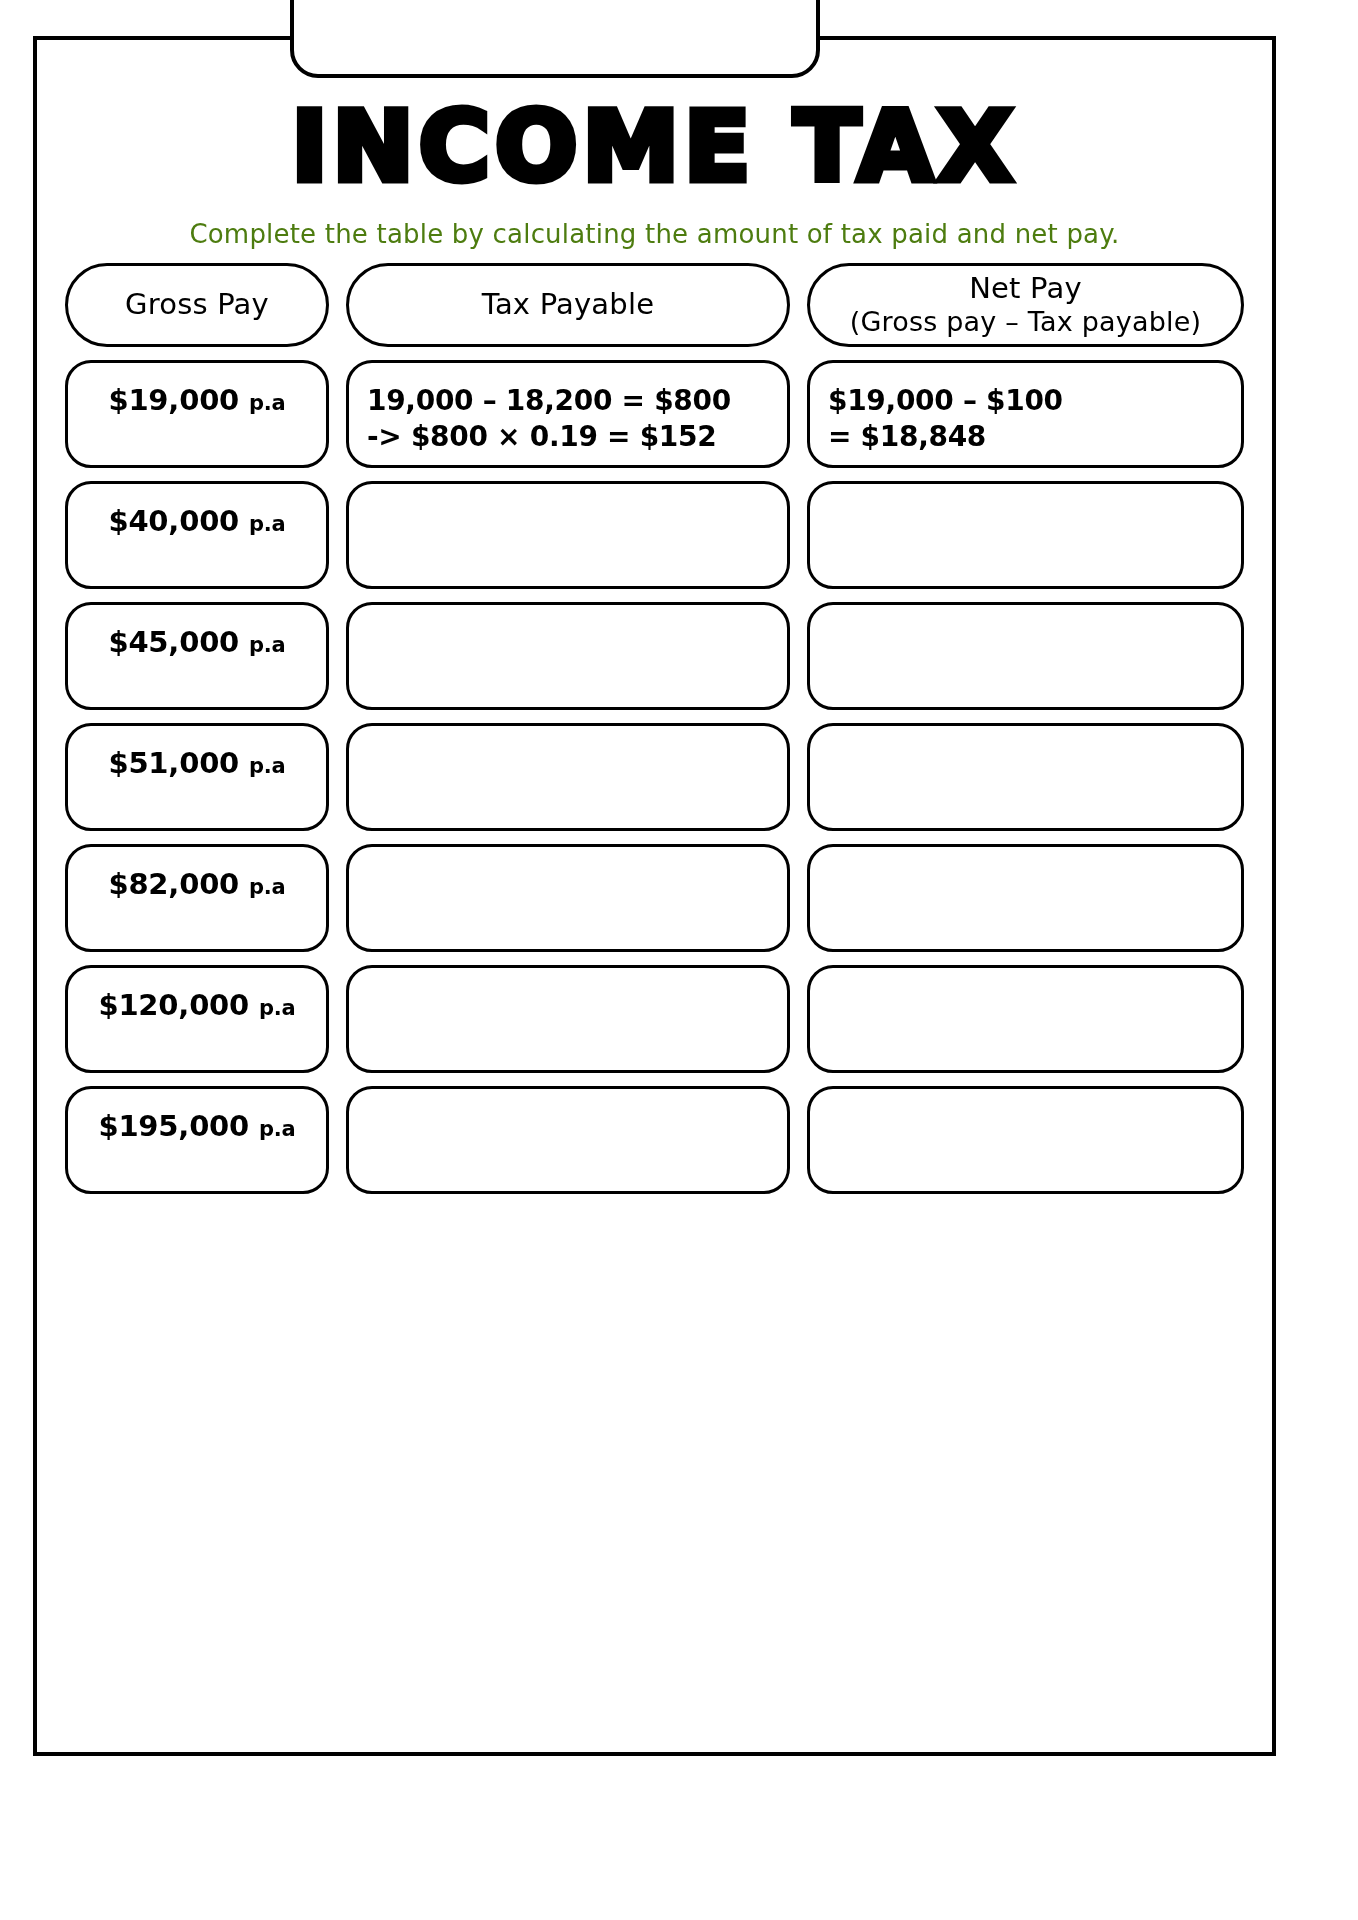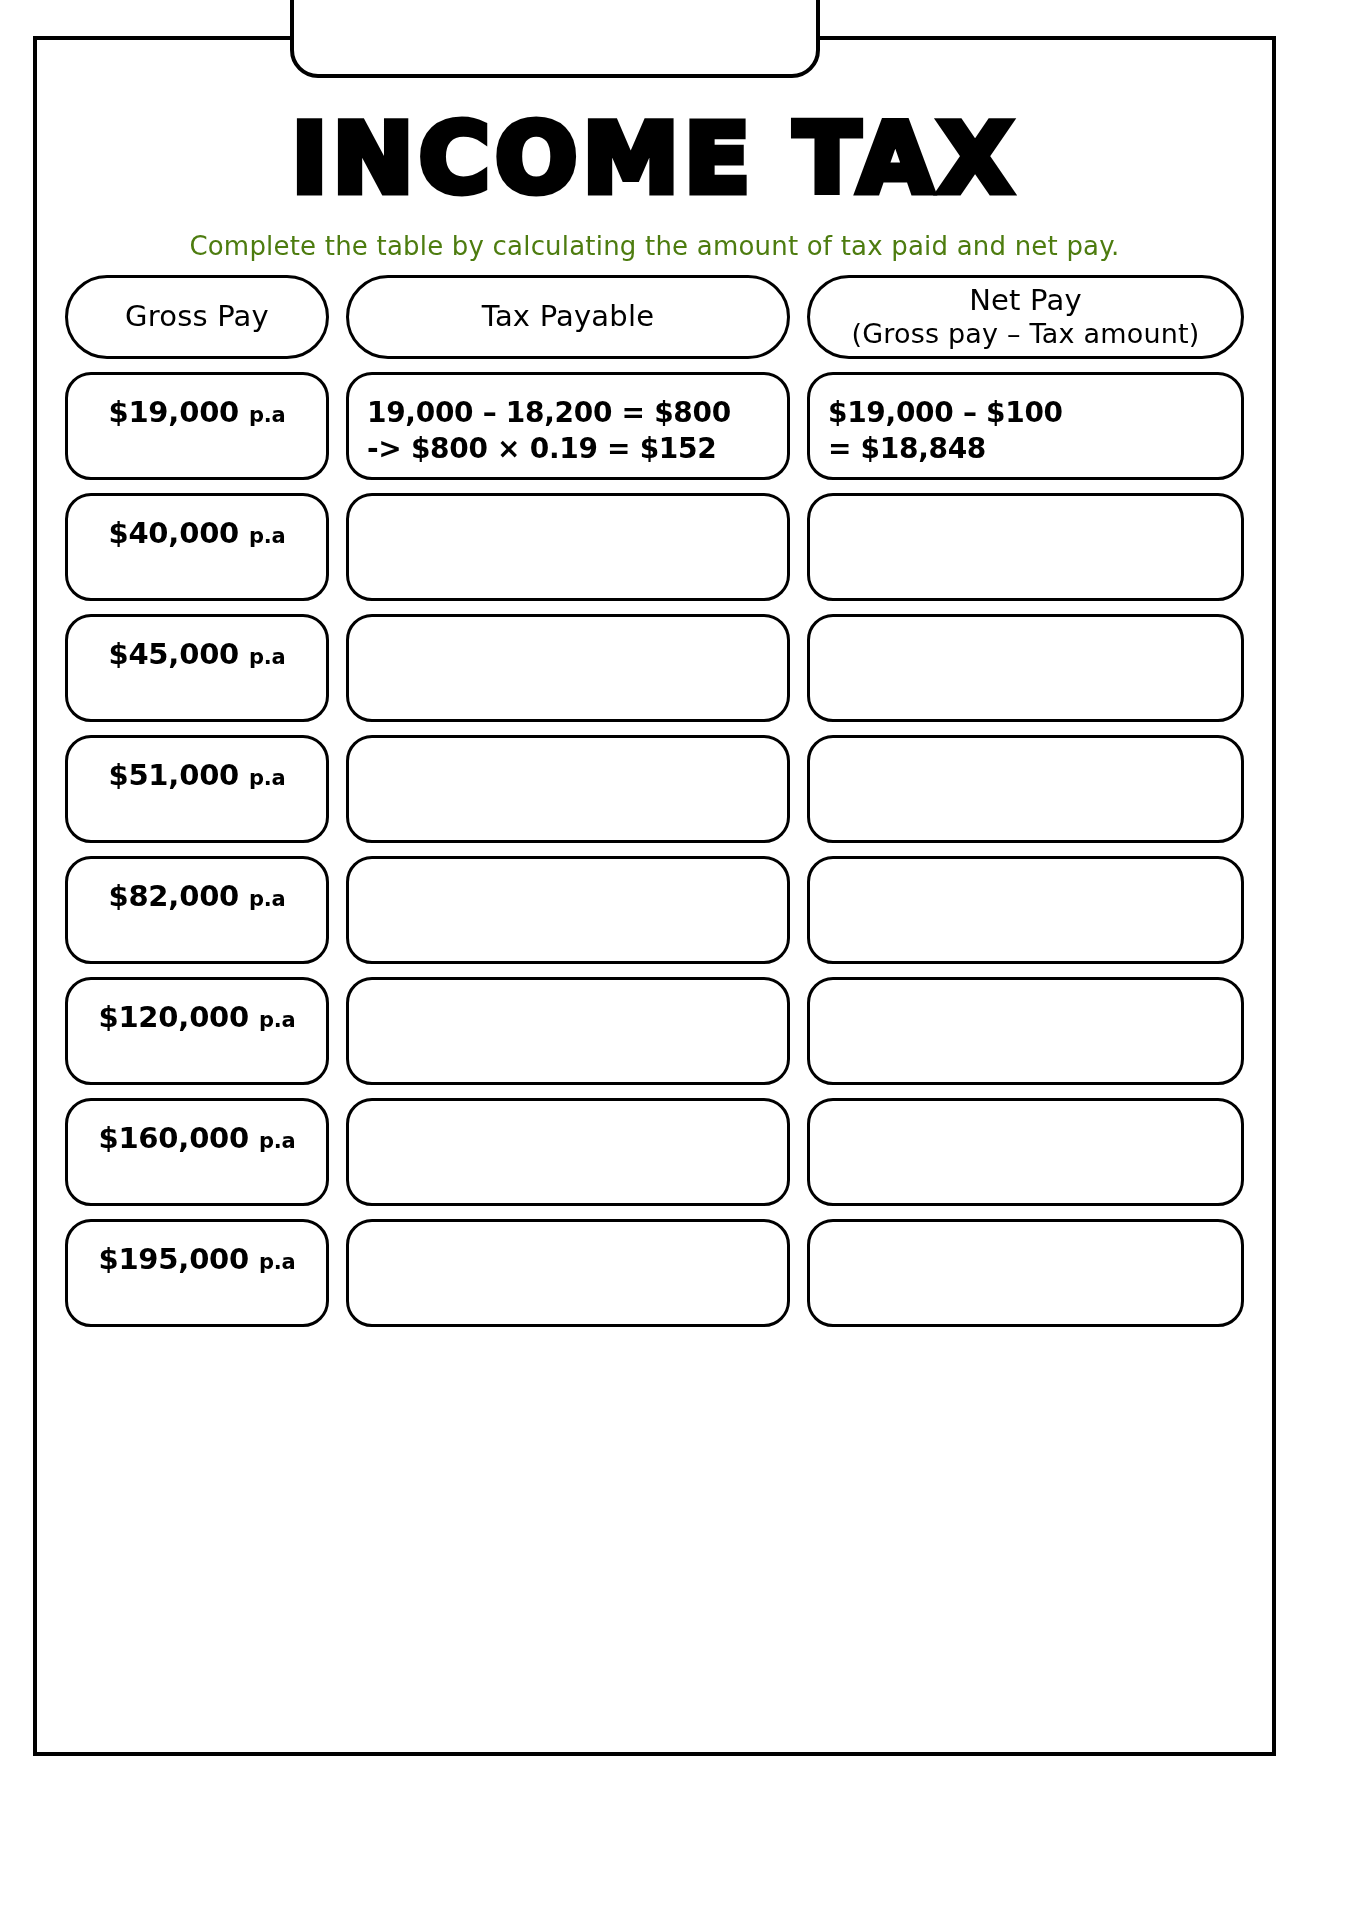--- a/index.html
+++ b/index.html
@@ -61,21 +61,21 @@
     left: 33px;
     top: 36px;
     width: 1243px;
     height: 1720px;
     box-sizing: border-box;
     padding: 0 28px;
   }
 
   
   .title {
-    margin: 12px;
+    margin: 0;
     padding-top: 62px;
     text-align: center;
     font-family: "DejaVu Sans", sans-serif;
     font-weight: 700;
     font-size: 97px;
     line-height: 1.02;
     letter-spacing: 5px;
     color: #000;
     -webkit-text-stroke: 7px #000;
     paint-order: stroke fill;
@@ -221,21 +221,21 @@
       <div class="row header-row">
         <div class="cell col-gross">
           <span class="header-text">Gross Pay</span>
         </div>
         <div class="cell col-tax">
           <span class="header-text">Tax Payable</span>
         </div>
         <div class="cell col-net">
           <span class="header-text">
             <span>Net Pay</span>
-            <span class="sub">(Gross pay – Tax amount)</span>
+            <span class="sub">(Gross pay – Tax payable)</span>
           </span>
         </div>
       </div>
 
       <div id="rows-host">
   <div class="row data-row">
     <div class="cell col-gross">
       <span class="gross-text">
         <span>$19,000</span>
         <span class="pa">p.a</span>
@@ -319,34 +319,20 @@
       </span>
     </div>
     <div class="cell col-tax">
       <span class="work-text"></span>
     </div>
     <div class="cell col-net">
       <span class="work-text"></span>
     </div>
   </div>
 
-  <div class="row data-row">
-    <div class="cell col-gross">
-      <span class="gross-text">
-        <span>$160,000</span>
-        <span class="pa">p.a</span>
-      </span>
-    </div>
-    <div class="cell col-tax">
-      <span class="work-text"></span>
-    </div>
-    <div class="cell col-net">
-      <span class="work-text"></span>
-    </div>
-  </div>
 
   <div class="row data-row">
     <div class="cell col-gross">
       <span class="gross-text">
         <span>$195,000</span>
         <span class="pa">p.a</span>
       </span>
     </div>
     <div class="cell col-tax">
       <span class="work-text"></span>

